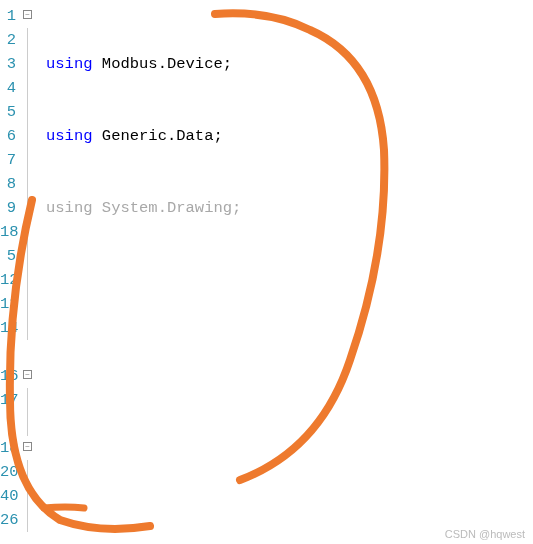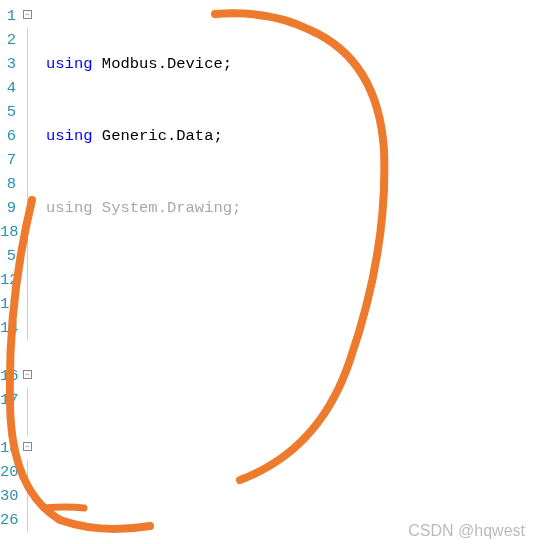--- a/index.html
+++ b/index.html
@@ -71,21 +71,21 @@
     .fold-gutter .line { height: 24px; }
     .overlay {
       position: absolute;
       top: 0; left: 0;
       pointer-events: none;
     }
     .watermark {
       position: absolute;
       right: 8px;
       bottom: 4px;
-      font-size: 16px;
+      font-size: 11px;
       color: #bbb;
       font-family: sans-serif;
     }
   </style>
 </head>
 <body>
 
 <div class="editor">
   <div class="gutter">
     <div class="line">1</div>
@@ -101,21 +101,21 @@
     <div class="line">5</div>
     <div class="line">12</div>
     <div class="line">13</div>
     <div class="line">14</div>
     <div class="line"></div>
     <div class="line">16</div>
     <div class="line">17</div>
     <div class="line"></div>
     <div class="line">18</div>
     <div class="line">20</div>
-    <div class="line">30</div>
+    <div class="line">40</div>
     <div class="line">26</div>
   </div>
 
   <div class="fold-gutter">
     <div class="line"><span class="fold-box">−</span></div>
     <div class="line"><span class="fold-line"></span></div>
     <div class="line"><span class="fold-line"></span></div>
     <div class="line"><span class="fold-line"></span></div>
     <div class="line"><span class="fold-line"></span></div>
     <div class="line"><span class="fold-line"></span></div>

